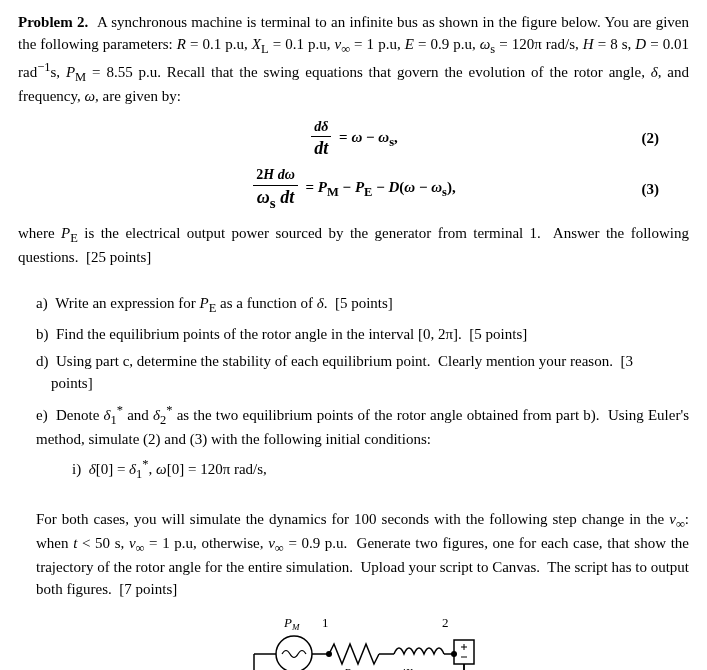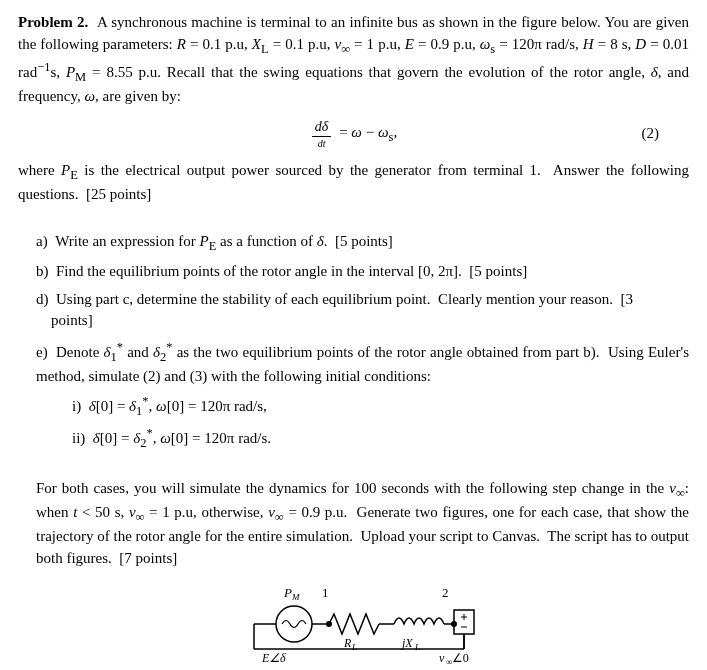--- a/index.html
+++ b/index.html
@@ -23,20 +23,21 @@
       align-items: center;
       margin: 10px 0 10px 0;
       gap: 6px;
     }
     .eq-row {
       display: flex;
       align-items: center;
       width: 100%;
       justify-content: center;
       position: relative;
+      font-weight: bold;
     }
     .eq-number {
       position: absolute;
       right: 30px;
       font-size: 15px;
     }
     .fraction {
       display: inline-flex;
       flex-direction: column;
       align-items: center;
@@ -46,21 +47,21 @@
     .fraction .num {
       border-bottom: 1px solid #000;
       padding: 0 3px;
       text-align: center;
       font-size: 14px;
       line-height: 1.3;
     }
     .fraction .den {
       padding: 0 3px;
       text-align: center;
-      font-size: 10px;
+      font-size: 18px;
       line-height: 1.3;
     }
     .math-line {
       display: flex;
       align-items: center;
       gap: 2px;
       font-size: 15px;
     }
     .questions-block {
       margin-top: 25px;
@@ -105,20 +106,30 @@
       <div class="math-line">
         <span class="fraction">
           <span class="num"><i>d</i><i>δ</i></span>
           <span class="den"><i>dt</i></span>
         </span>
         <span>&nbsp;= <i>ω</i> − <i>ω</i><sub>s</sub>,</span>
       </div>
       <span class="eq-number">(2)</span>
     </div>
 
+    <div class="eq-row">
+      <div class="math-line">
+        <span class="fraction">
+          <span class="num">2<i>H</i> <i>dω</i></span>
+          <span class="den"><i>ω</i><sub>s</sub> <i>dt</i></span>
+        </span>
+        <span>&nbsp;= <i>P</i><sub>M</sub> − <i>P</i><sub>E</sub> − <i>D</i>(<i>ω</i> − <i>ω</i><sub>s</sub>),</span>
+      </div>
+      <span class="eq-number">(3)</span>
+    </div>
 
   </div>
 
   <p class="problem-text">
     where <i>P</i><sub>E</sub> is the electrical output power sourced by the generator from terminal 1.&nbsp; Answer the following
     questions.&nbsp; [25 points]
   </p>
 
   <div class="questions-block">
 
@@ -140,23 +151,20 @@
     </div>
 
     <div class="question-item">
       <span>e)</span>
       &nbsp;Denote <i>δ</i><sub>1</sub><sup>*</sup> and <i>δ</i><sub>2</sub><sup>*</sup> as the two equilibrium points of the rotor angle obtained from part b).&nbsp; Using
       Euler's method, simulate (2) and (3) with the following initial conditions:
 
       
       <div class="sub-question-item">
         i)&nbsp; <i>δ</i>[0] = <i>δ</i><sub>1</sub><sup>*</sup>, <i>ω</i>[0] = 120π rad/s,
-      </div>
-      <div class="sub-question-item">
-        ii)&nbsp; <i>δ</i>[0] = <i>δ</i><sub>2</sub><sup>*</sup>, <i>ω</i>[0] = 120π rad/s.
       </div>
 
       <br>
       <span>
         For both cases, you will simulate the dynamics for 100 seconds with the following step change in
         the <i>v</i><sub>∞</sub>: when <i>t</i> &lt; 50 s, <i>v</i><sub>∞</sub> = 1 p.u, otherwise, <i>v</i><sub>∞</sub> = 0.9 p.u.&nbsp; Generate two figures, one for each
         case, that show the trajectory of the rotor angle for the entire simulation.&nbsp; Upload your script to
         Canvas.&nbsp; The script has to output both figures.&nbsp; [7 points]
       </span>
     </div>

